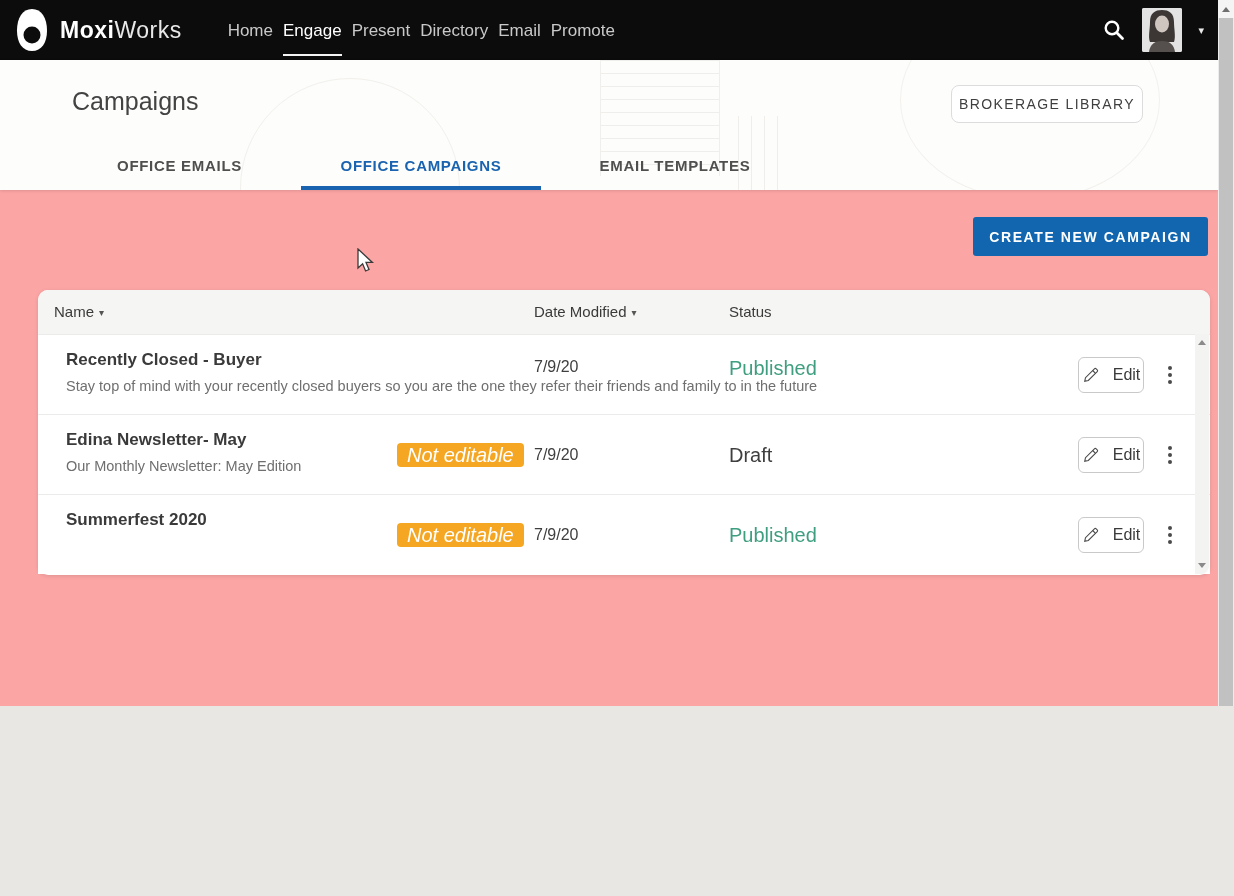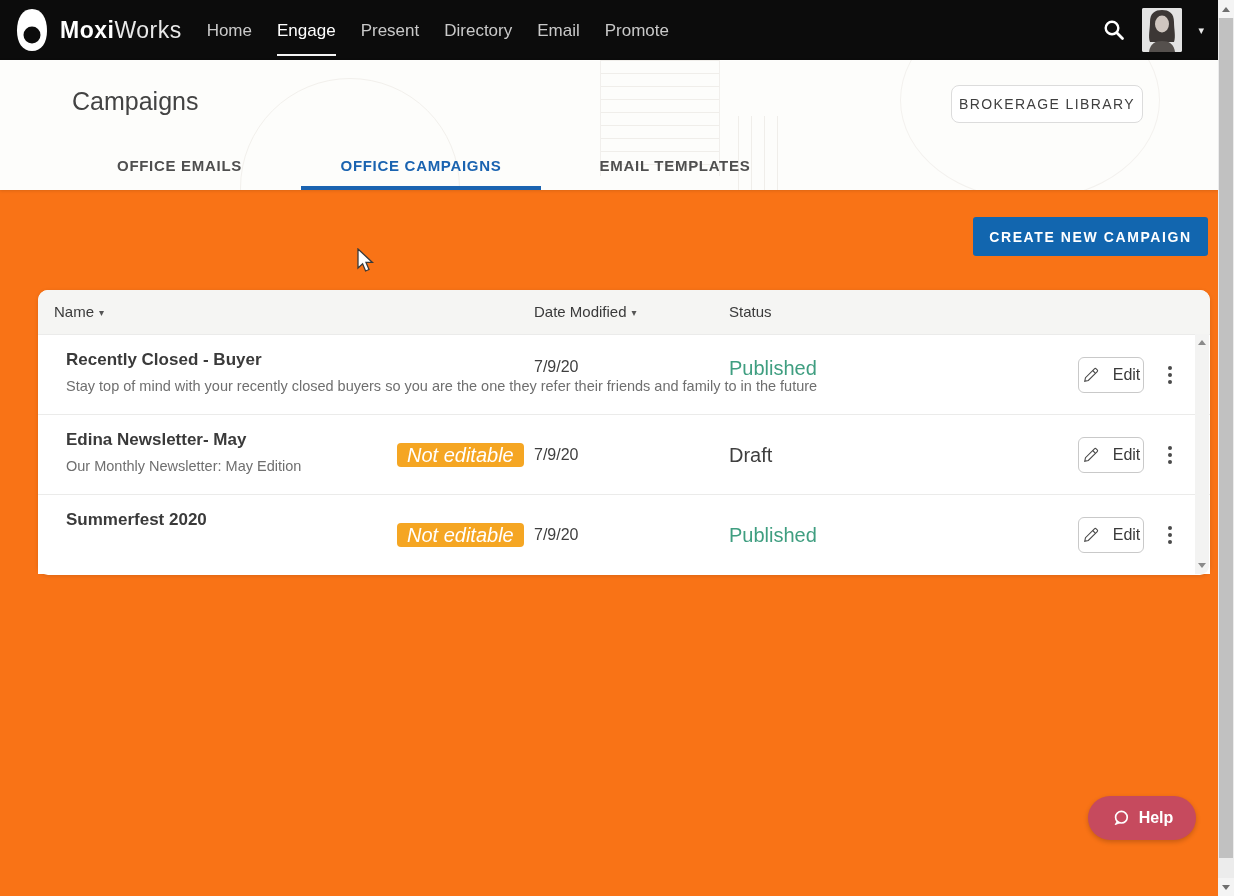--- a/index.html
+++ b/index.html
@@ -1,28 +1,28 @@
 <!DOCTYPE html>
 <html><head>
 <meta charset="utf-8">
 <style>
   * { margin:0; padding:0; box-sizing:border-box; }
   html,body { width:1234px; height:896px; }
   body { font-family:"Liberation Sans", sans-serif; background:#e8e7e4; overflow:hidden; }
-  .page { position:relative; width:1234px; height:896px; overflow:hidden; background:#f97316; }
+  .page { position:relative; width:1234px; height:706px; overflow:hidden; background:#fca5a5; }
 
   
   .topnav { position:absolute; left:0; top:0; width:1218px; height:60px; background:#0c0c0c;
             display:flex; align-items:center; }
   .brand { display:flex; align-items:center; margin-left:14px; cursor:pointer; }
   .logo-mark { width:36px; height:46px; display:block; margin-right:10px; }
   .brand-text { font-size:23px; color:#fff; letter-spacing:.5px; }
   .brand-text b { font-weight:700; }
   .brand-text span { font-weight:400; color:#e8e8e8; }
-  .nav-items { display:flex; gap:25px; margin-left:25px; }
+  .nav-items { display:flex; gap:10px; margin-left:46px; }
   .nav-item { color:#c9c9c9; font-size:17px; font-weight:400; padding:17px 0 13px;
               border-bottom:2px solid transparent; cursor:pointer; }
   .nav-item.active { color:#ffffff; border-bottom-color:#f5f5f5; }
   .nav-right { margin-left:auto; display:flex; align-items:center; margin-right:14px; gap:16px; }
   .search-btn { width:24px; height:24px; cursor:pointer; }
   .avatar { width:40px; height:44px; border-radius:2px; background:#dcdcdc; overflow:hidden; cursor:pointer; }
   .avatar-caret { color:#eaeaea; font-size:11px; cursor:pointer; }
 
   
   .page-header { position:absolute; left:0; top:60px; width:1218px; height:130px;

